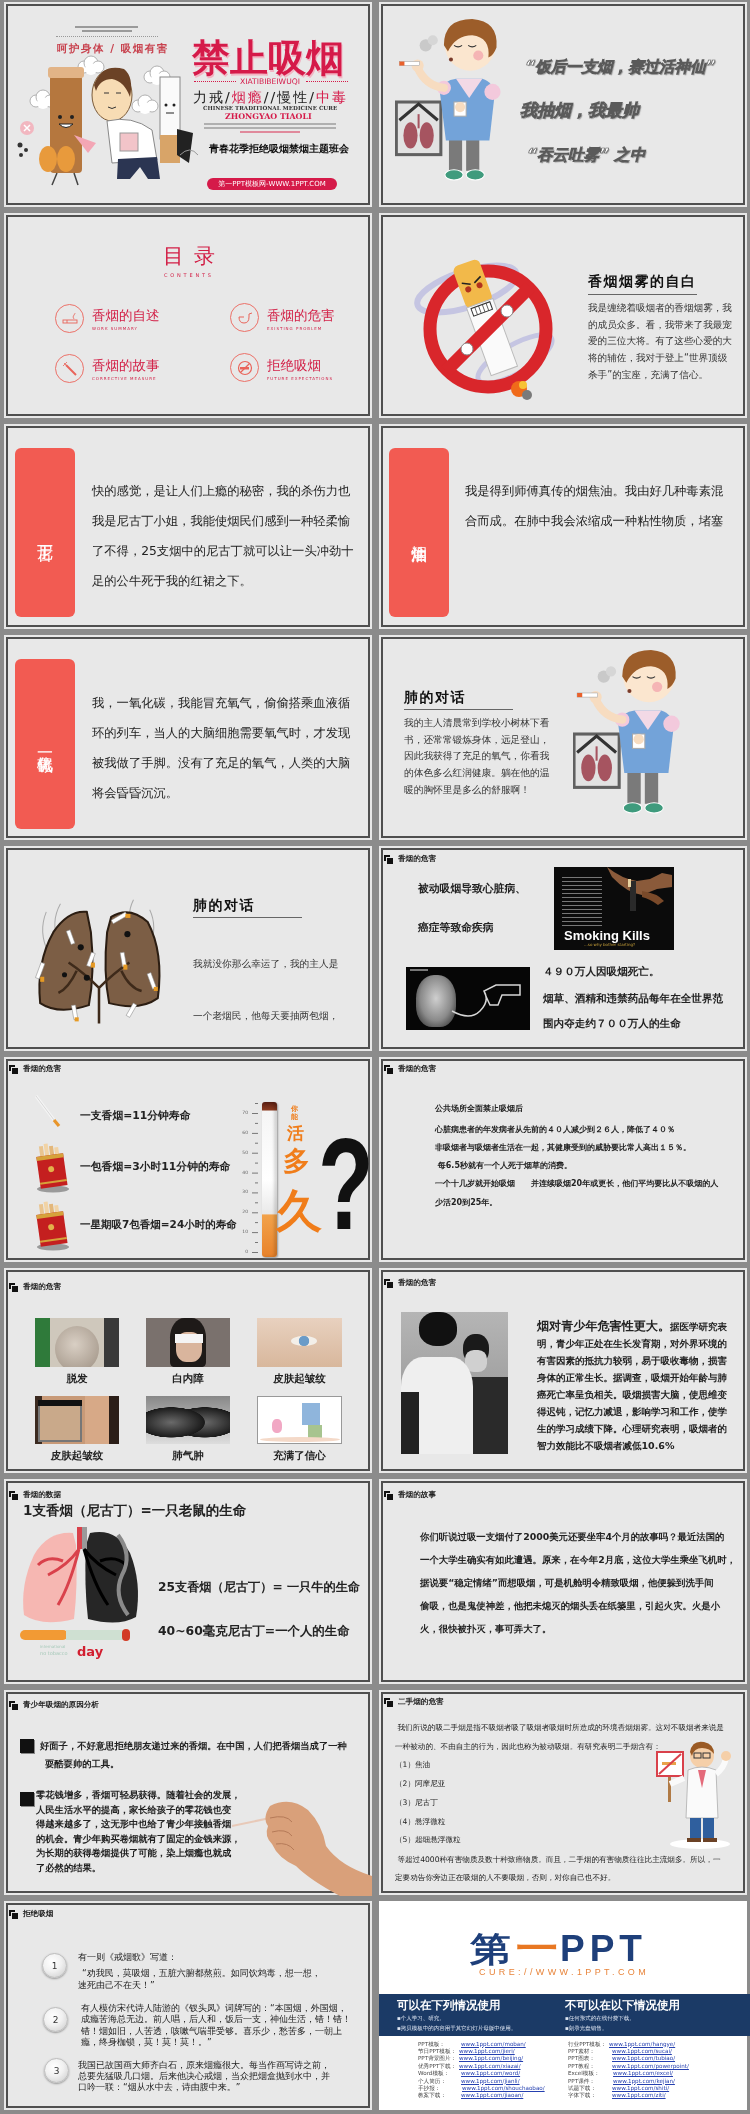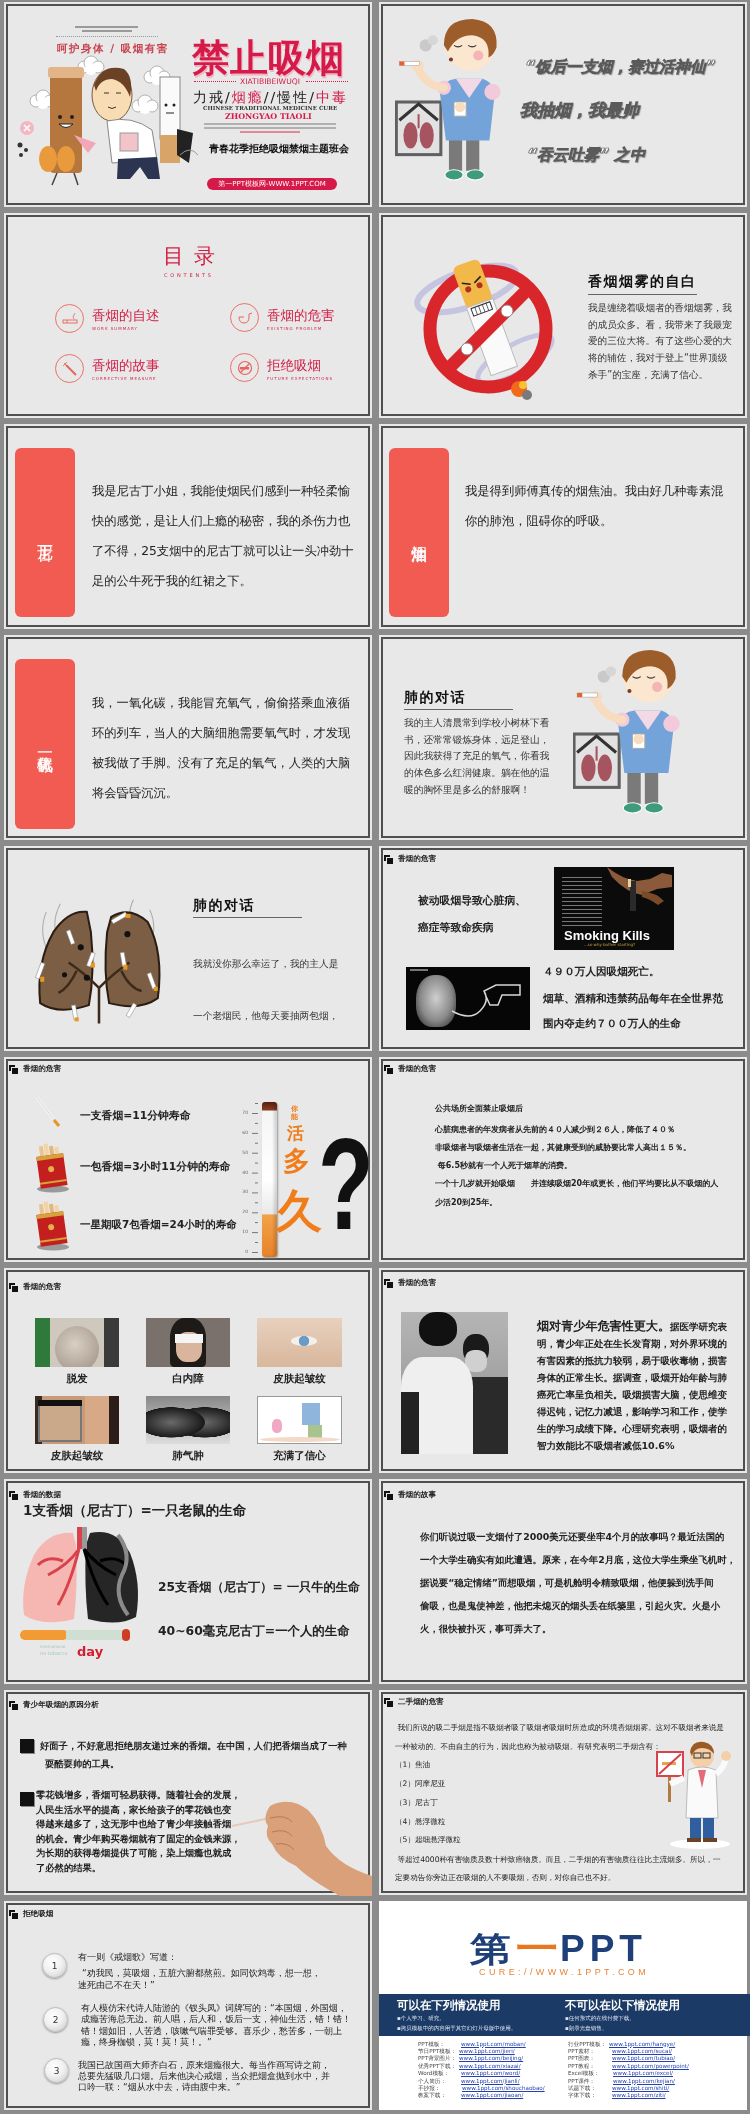--- a/index.html
+++ b/index.html
@@ -239,37 +239,37 @@
 </div>
 
 <div class="cell" style="left:0;top:422px">
   <div class="slide">
       <div class="frame"></div>
     </div>
   <div class="tagbox" style="left:15px;top:26px">
       <span>尼古丁</span>
     </div>
   <div class="a para" style="left:92px;top:54px;font-size:12.3px;line-height:30px;color:#222">
+    <div>快的感觉，是让人们上瘾的秘密，我的杀伤力也</div>
     <div>我是尼古丁小姐，我能使烟民们感到一种轻柔愉</div>
-    <div>快的感觉，是让人们上瘾的秘密，我的杀伤力也</div>
     <div>了不得，25支烟中的尼古丁就可以让一头冲劲十</div>
     <div>足的公牛死于我的红裙之下。</div>
   </div>
 </div>
 
 <div class="cell" style="left:375px;top:422px">
   <div class="slide">
       <div class="frame"></div>
     </div>
   <div class="tagbox" style="left:14px;top:26px">
       <span>烟焦油</span>
     </div>
   <div class="a para" style="left:90px;top:54px;font-size:12.3px;line-height:30px;color:#222">
     <div>我是得到师傅真传的烟焦油。我由好几种毒素混</div>
-    <div>你的肺泡，阻碍你的呼吸。</div>
+    <div>合而成。在肺中我会浓缩成一种粘性物质，堵塞</div>
   </div>
 </div>
 
 <div class="cell" style="left:0;top:633px">
   <div class="slide">
       <div class="frame"></div>
     </div>
   <div class="tagbox" style="left:15px;top:26px;height:170px">
       <span>一氧化碳</span>
     </div>
@@ -344,21 +344,21 @@
 </div>
 
 <div class="cell" style="left:375px;top:844px">
   <div class="slide">
       <div class="frame"></div>
     </div>
   <div class="sec" style="top:10px">
       <span class="sec-icon"></span>
       <span>香烟的危害</span>
     </div>
-  <div class="a" style="left:43px;top:50px;font-size:10.8px;font-weight:bold;line-height:14px">被动吸烟导致心脏病、</div>
+  <div class="a" style="left:43px;top:38px;font-size:10.8px;font-weight:bold;line-height:14px">被动吸烟导致心脏病、</div>
   <div class="a" style="left:43px;top:77px;font-size:10.8px;font-weight:bold;line-height:14px">癌症等致命疾病</div>
   <div class="a" style="left:179px;top:23px;width:120px;height:83px;background:#0b0b0b;overflow:hidden">
     <div class="a" style="left:8px;top:10px;width:40px;height:1px;background:#777;box-shadow:0 4px 0 #777,0 8px 0 #777,0 12px 0 #777,0 16px 0 #777,0 20px 0 #777,0 24px 0 #777,0 28px 0 #777,0 32px 0 #777,0 36px 0 #777,0 40px 0 #777,0 44px 0 #777,0 48px 0 #777"></div>
     <svg class="a" style="left:48px;top:0" width="70" height="55" viewBox="0 0 70 55">
       <path d="M5 0 Q20 12 35 14 L48 12 L60 6 L70 8 L70 20 L55 22 L40 28 Q25 26 10 10 Z" fill="#8a5a3a"></path>
       <rect x="28" y="14" width="6" height="30" fill="#2a2a2a"></rect>
       <rect x="26" y="12" width="3" height="8" fill="#e8d2a0"></rect>
       <path d="M40 24 Q55 26 62 34 L56 38 Q48 32 40 30 Z" fill="#7a4a2a"></path>
     </svg>
     <div class="a" style="left:10px;top:62px;font-family:'Liberation Sans',sans-serif;font-weight:bold;font-size:13px;color:#fff;line-height:14px">Smoking Kills</div>

